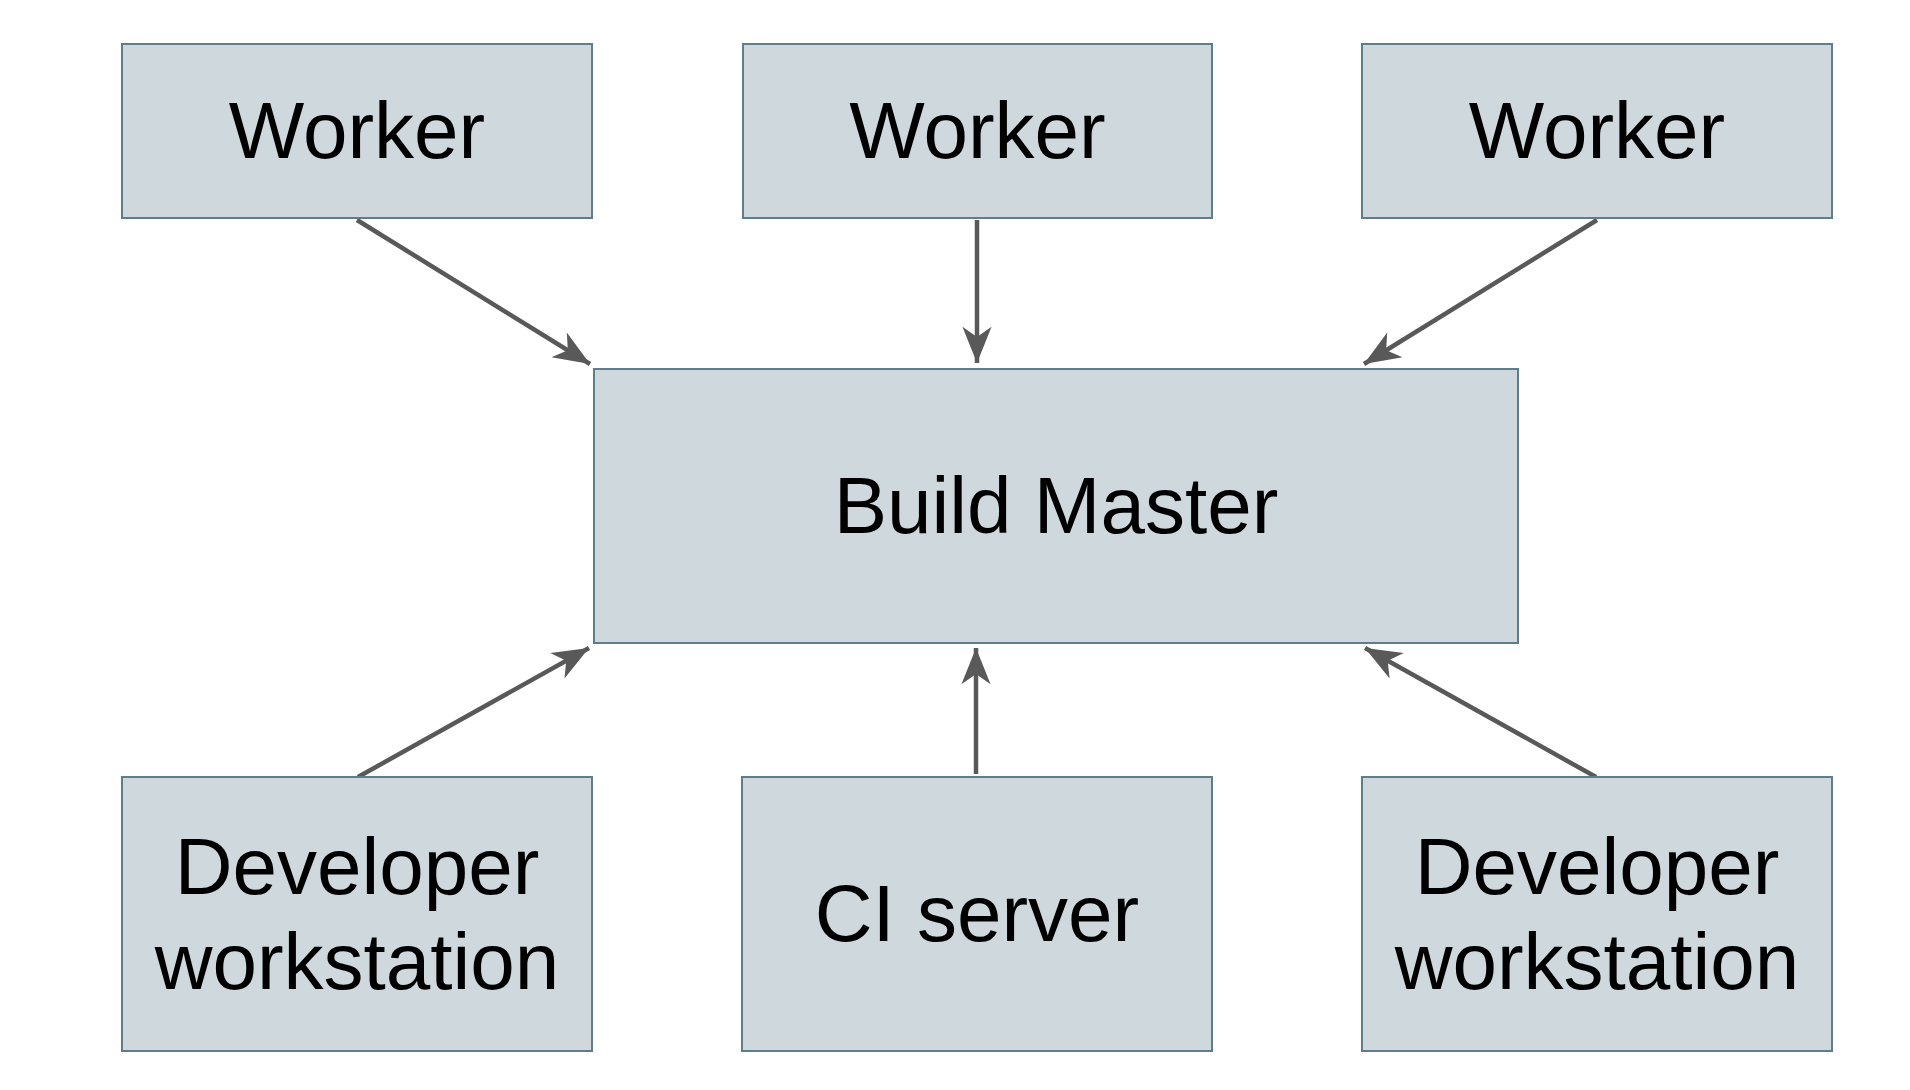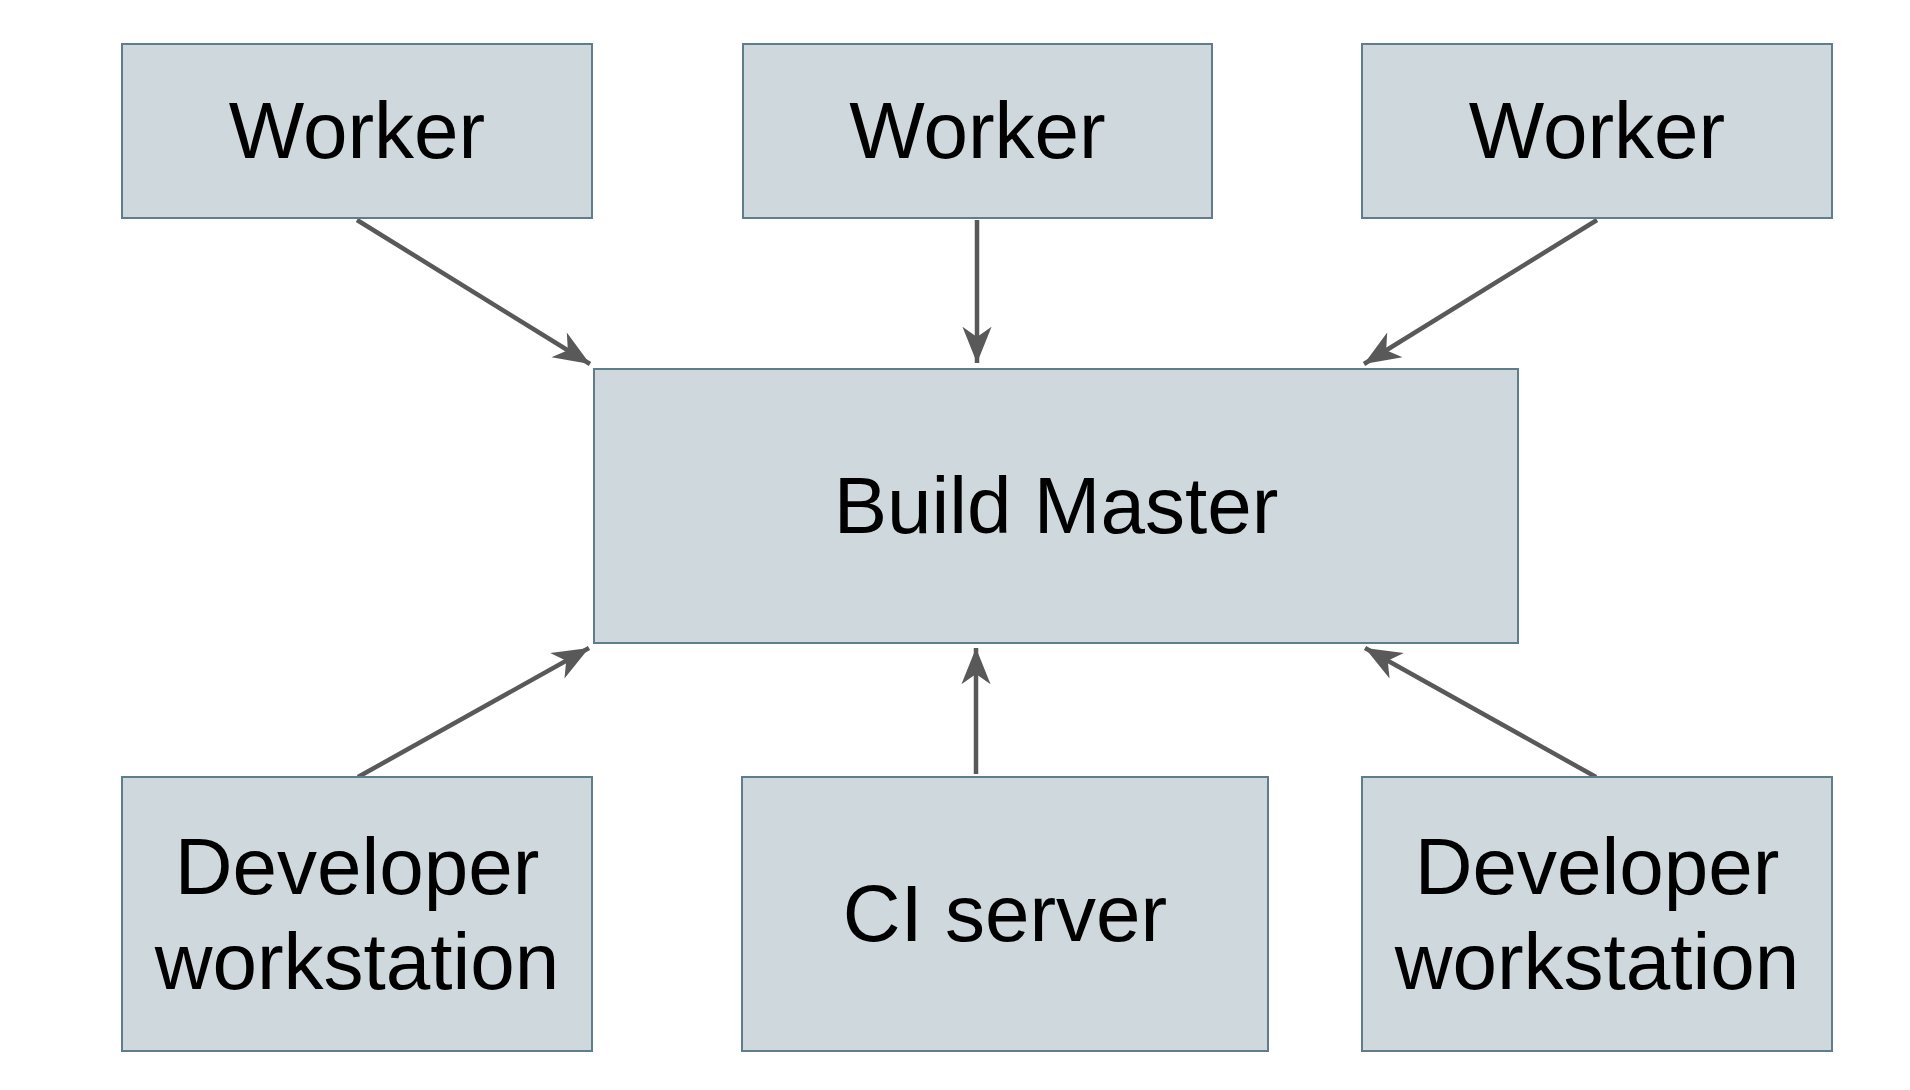--- a/index.html
+++ b/index.html
@@ -33,21 +33,21 @@
     color: #000000;
     font-size: 80px;
     line-height: 1.19;
     padding: 8px 8px;
   }
   #n-worker-1      { left: 121px;  top: 43px;  width: 472px; height: 176px; }
   #n-worker-2      { left: 742px;  top: 43px;  width: 471px; height: 176px; }
   #n-worker-3      { left: 1361px; top: 43px;  width: 472px; height: 176px; }
   #n-build-master  { left: 593px;  top: 368px; width: 926px; height: 276px; }
   #n-dev-1         { left: 121px;  top: 776px; width: 472px; height: 276px; }
-  #n-ci-server     { left: 741px;  top: 776px; width: 528px; height: 276px; }
+  #n-ci-server     { left: 741px;  top: 776px; width: 472px; height: 276px; }
   #n-dev-2         { left: 1361px; top: 776px; width: 472px; height: 276px; }
 </style>
 </head>
 <body>
 
 <div class="canvas">
 
   <svg class="edges" width="1910" height="1090" viewBox="0 0 1910 1090">
     <defs>
       <marker id="ah" viewBox="0 0 12 10" refX="12" refY="5" markerWidth="38" markerHeight="31" orient="auto" markerUnits="userSpaceOnUse">

